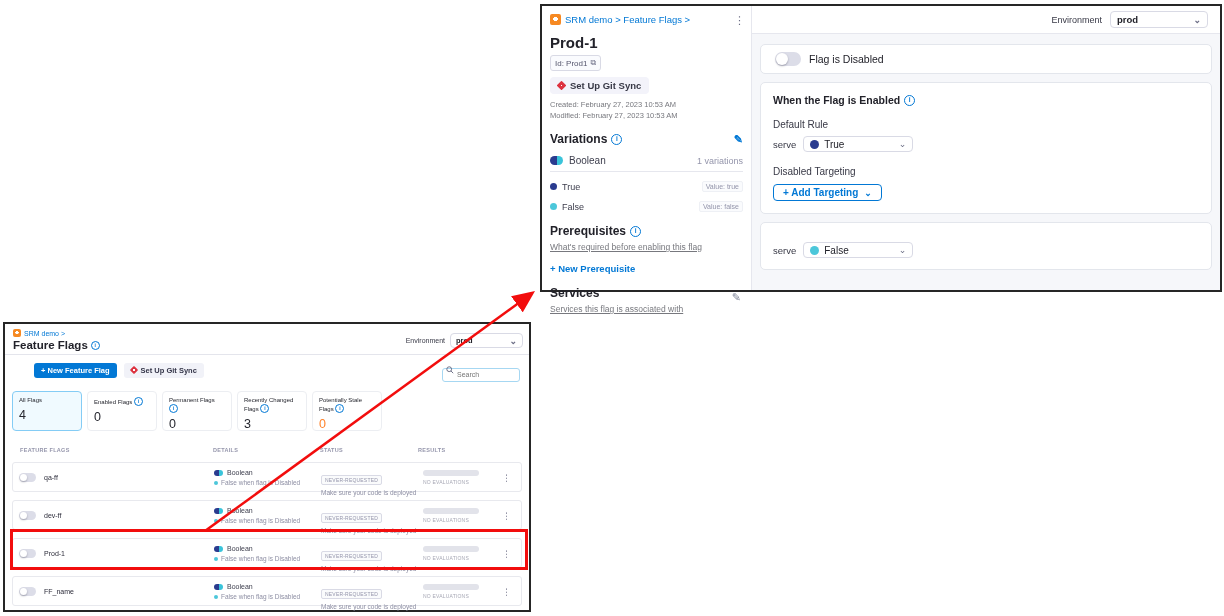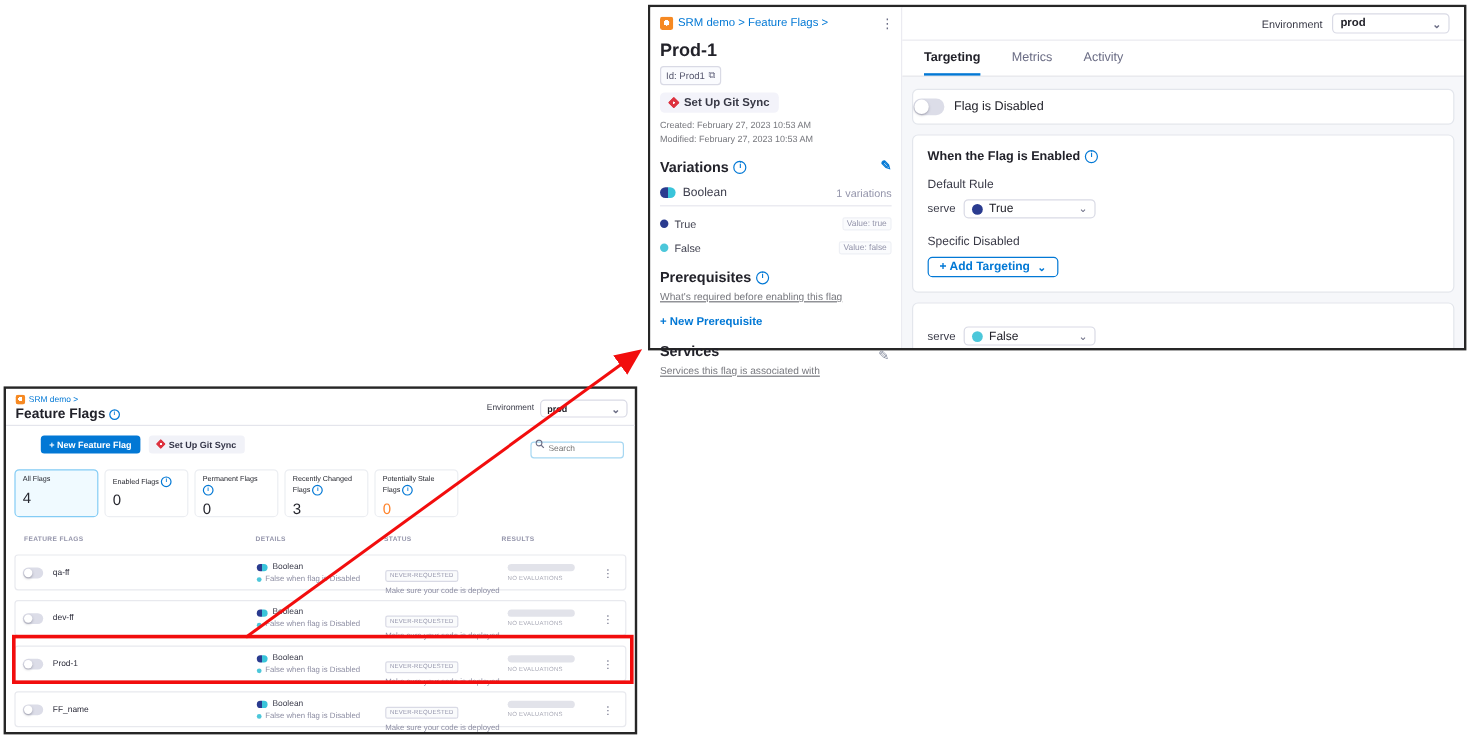--- a/index.html
+++ b/index.html
@@ -65,21 +65,21 @@
 
   .d-main{position:absolute;left:210px;right:0;top:0;bottom:0;display:flex;flex-direction:column;}
   .d-envrow{height:27px;flex:none;background:#fff;border-bottom:1px solid #e6e7ee;display:flex;align-items:center;justify-content:flex-end;padding-right:12px;gap:8px;}
   .d-envrow .lbl{font-size:9px;color:#383946;}
   .d-envrow .selectbox{width:98px;height:17px;padding:0 6px;font-size:9.5px;font-weight:700;color:#22222a;}
   .d-tabsrow{height:30px;flex:none;background:#fff;border-bottom:1px solid #e0e1e7;display:flex;align-items:flex-end;gap:26px;padding-left:18px;box-sizing:border-box;}
   .d-tab{font-size:10.5px;color:#6b6d85;padding-bottom:9px;cursor:pointer;}
   .d-tab.active{color:#22222a;font-weight:700;border-bottom:2px solid #0278d5;padding-bottom:7px;}
   .d-content{flex:1;background:#f6f7fa;padding:10px 8px 8px 8px;overflow:hidden;}
   .d-card{background:#fff;border:1px solid #e3e6ec;border-radius:5px;margin-bottom:8px;box-sizing:border-box;}
-  .d-card.c1{height:30px;display:flex;align-items:center;gap:8px;}
+  .d-card.c1{height:30px;display:flex;align-items:center;padding-left:14px;gap:8px;}
   .d-card.c1 .lbl{font-size:10.5px;color:#22222a;}
   .d-card.c2{padding:11px 12px 12px 12px;}
   .d-card.c3{padding:10px 12px 11px 12px;}
   .d-cardhead{font-size:10.5px;font-weight:700;color:#22222a;display:flex;align-items:center;gap:4px;}
   .d-rulelbl{font-size:10px;color:#383946;margin-top:13px;}
   .d-serverow{display:flex;align-items:center;gap:7px;margin-top:6px;}
   .d-serverow .srv{font-size:9.5px;color:#383946;}
   .d-serverow .selectbox{width:110px;height:16px;padding:0 6px;gap:5px;font-size:10px;color:#22222a;}
   .d-serverow .dot{width:9px;height:9px;}
   .d-spec{font-size:10px;color:#383946;margin-top:14px;}
@@ -199,25 +199,20 @@
     </div>
 
     <div class="d-main">
       <div class="d-envrow">
         <span class="lbl">Environment</span>
         <div class="selectbox">
           <span>prod</span>
           <span class="chev">⌄</span>
         </div>
       </div>
-      <div class="d-tabsrow">
-        <span class="d-tab active">Targeting</span>
-        <span class="d-tab">Metrics</span>
-        <span class="d-tab">Activity</span>
-      </div>
       <div class="d-content">
 
         <div class="d-card c1">
           <span class="toggle md"></span>
           <span class="lbl">Flag is Disabled</span>
         </div>
 
         <div class="d-card c2">
           <div class="d-cardhead">
             <span>When the Flag is Enabled</span>
@@ -225,21 +220,21 @@
           </div>
           <div class="d-rulelbl">Default Rule</div>
           <div class="d-serverow">
             <span class="srv">serve</span>
             <div class="selectbox">
               <span class="dot true"></span>
               <span>True</span>
               <span class="chev">⌄</span>
             </div>
           </div>
-          <div class="d-spec">Specific Disabled</div>
+          <div class="d-spec">Disabled Targeting</div>
           <button class="d-addtgt">
             <span>+ Add Targeting</span>
             <span class="chev">⌄</span>
           </button>
         </div>
 
         <div class="d-card c3">
           <div class="d-serverow" style="margin-top:9px;">
             <span class="srv">serve</span>
             <div class="selectbox">

